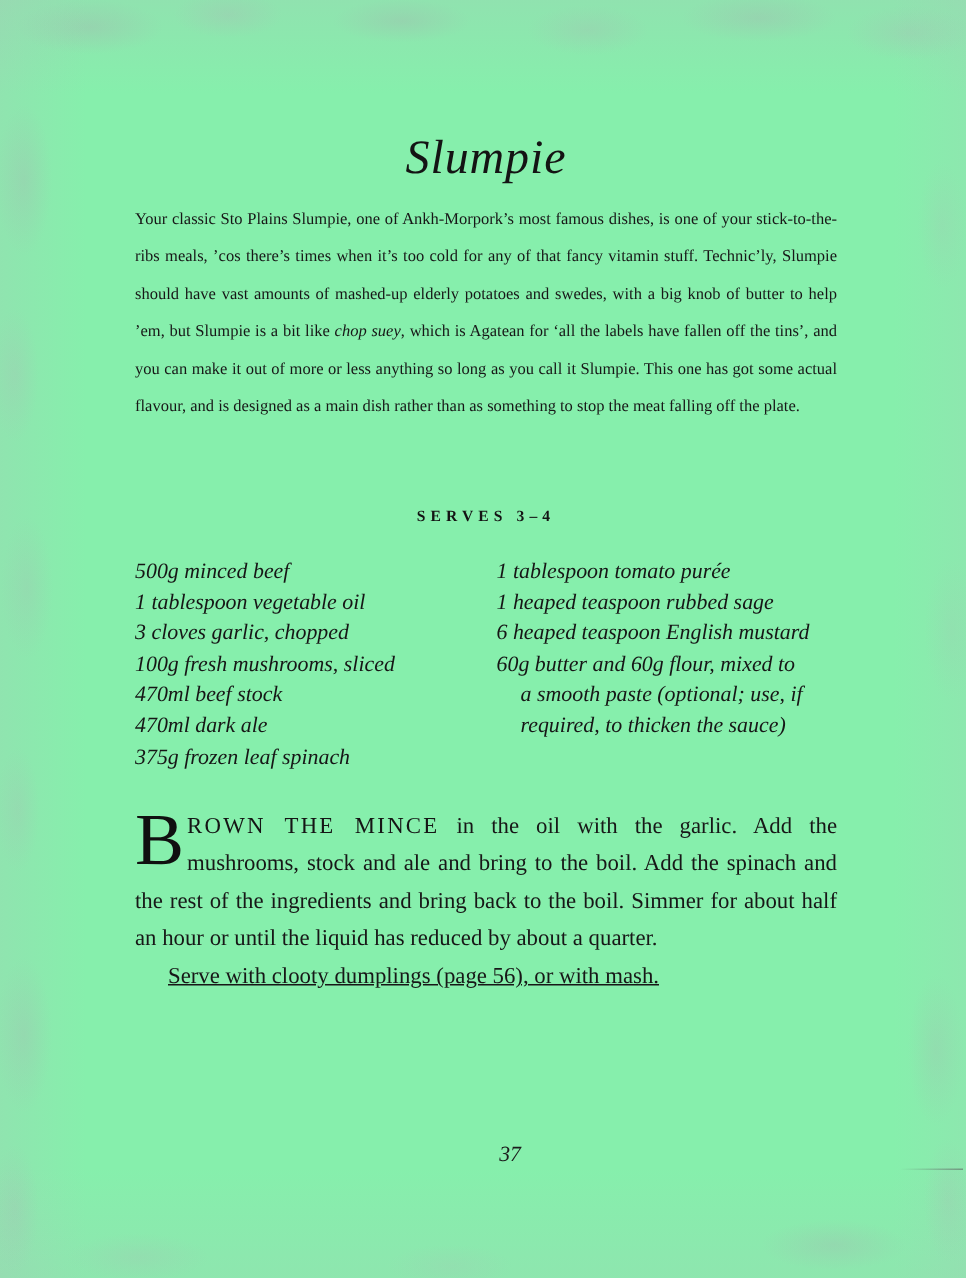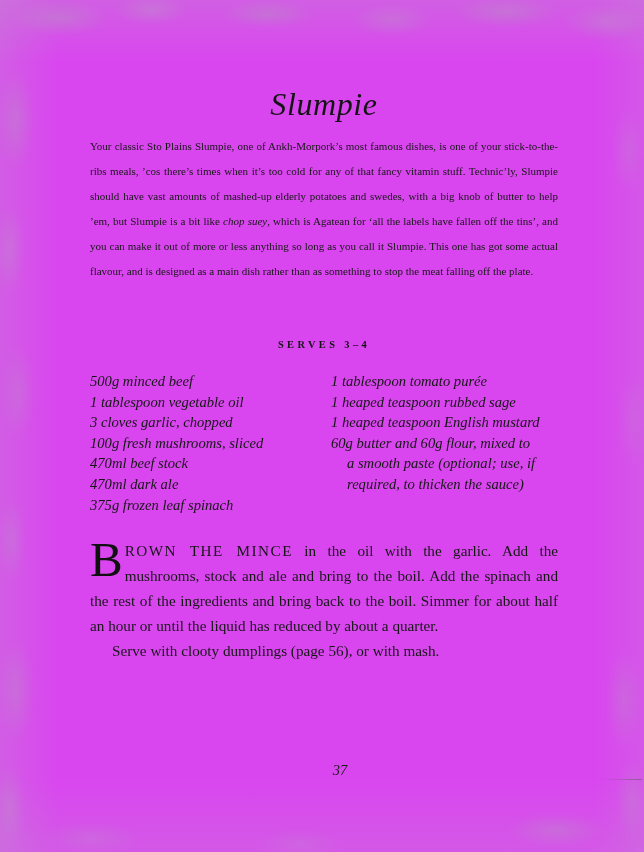--- a/index.html
+++ b/index.html
@@ -4,21 +4,21 @@
 <style>
   html, body {
     margin: 0;
     padding: 0;
     background: #ffffff;
   }
   .page {
     position: relative;
     width: 644px;
     height: 852px;
-    background: #d946ef;
+    background: #86efac;
     overflow: hidden;
     font-family: "Liberation Serif", "DejaVu Serif", serif;
     color: #1a1a1a;
   }
 
   
   .tex {
     position: absolute;
     pointer-events: none;
   }
@@ -140,21 +140,21 @@
     width: 468px;
   }
   .method p {
     margin: 0;
     text-align: justify;
     text-justify: inter-word;
     font-size: 15.2px;
     line-height: 25.1px;
     color: #171717;
   }
-  .method p.indent { text-indent: 22px; }
+  .method p.indent { text-indent: 22px; text-decoration: underline; }
   .dropcap {
     float: left;
     font-family: "Liberation Serif", "DejaVu Serif", serif;
     font-size: 49px;
     line-height: 40px;
     font-weight: 400;
     padding: 0 2px 0 0;
     margin-top: 2px;
     color: #101010;
   }
@@ -200,21 +200,21 @@
         <div class="ing-line">1 tablespoon vegetable oil</div>
         <div class="ing-line">3 cloves garlic, chopped</div>
         <div class="ing-line">100g fresh mushrooms, sliced</div>
         <div class="ing-line">470ml beef stock</div>
         <div class="ing-line">470ml dark ale</div>
         <div class="ing-line">375g frozen leaf spinach</div>
       </div>
       <div class="ing-col right">
         <div class="ing-line">1 tablespoon tomato purée</div>
         <div class="ing-line">1 heaped teaspoon rubbed sage</div>
-        <div class="ing-line">1 heaped teaspoon English mustard</div>
+        <div class="ing-line">6 heaped teaspoon English mustard</div>
         <div class="ing-line">60g butter and 60g flour, mixed to</div>
         <div class="ing-line cont">a smooth paste (optional; use, if</div>
         <div class="ing-line cont">required, to thicken the sauce)</div>
       </div>
     </div>
 
     <div class="method">
       <p><span class="dropcap">B</span><span class="smallcaps">ROWN THE MINCE</span><span> in the oil with the garlic. Add the mushrooms, stock and ale and bring to the boil. Add the spinach and the rest of the ingredients and bring back to the boil. Simmer for about half an hour or until the liquid has reduced by about a quarter.</span></p>
       <p class="indent">Serve with clooty dumplings (page 56), or with mash.</p>
     </div>

